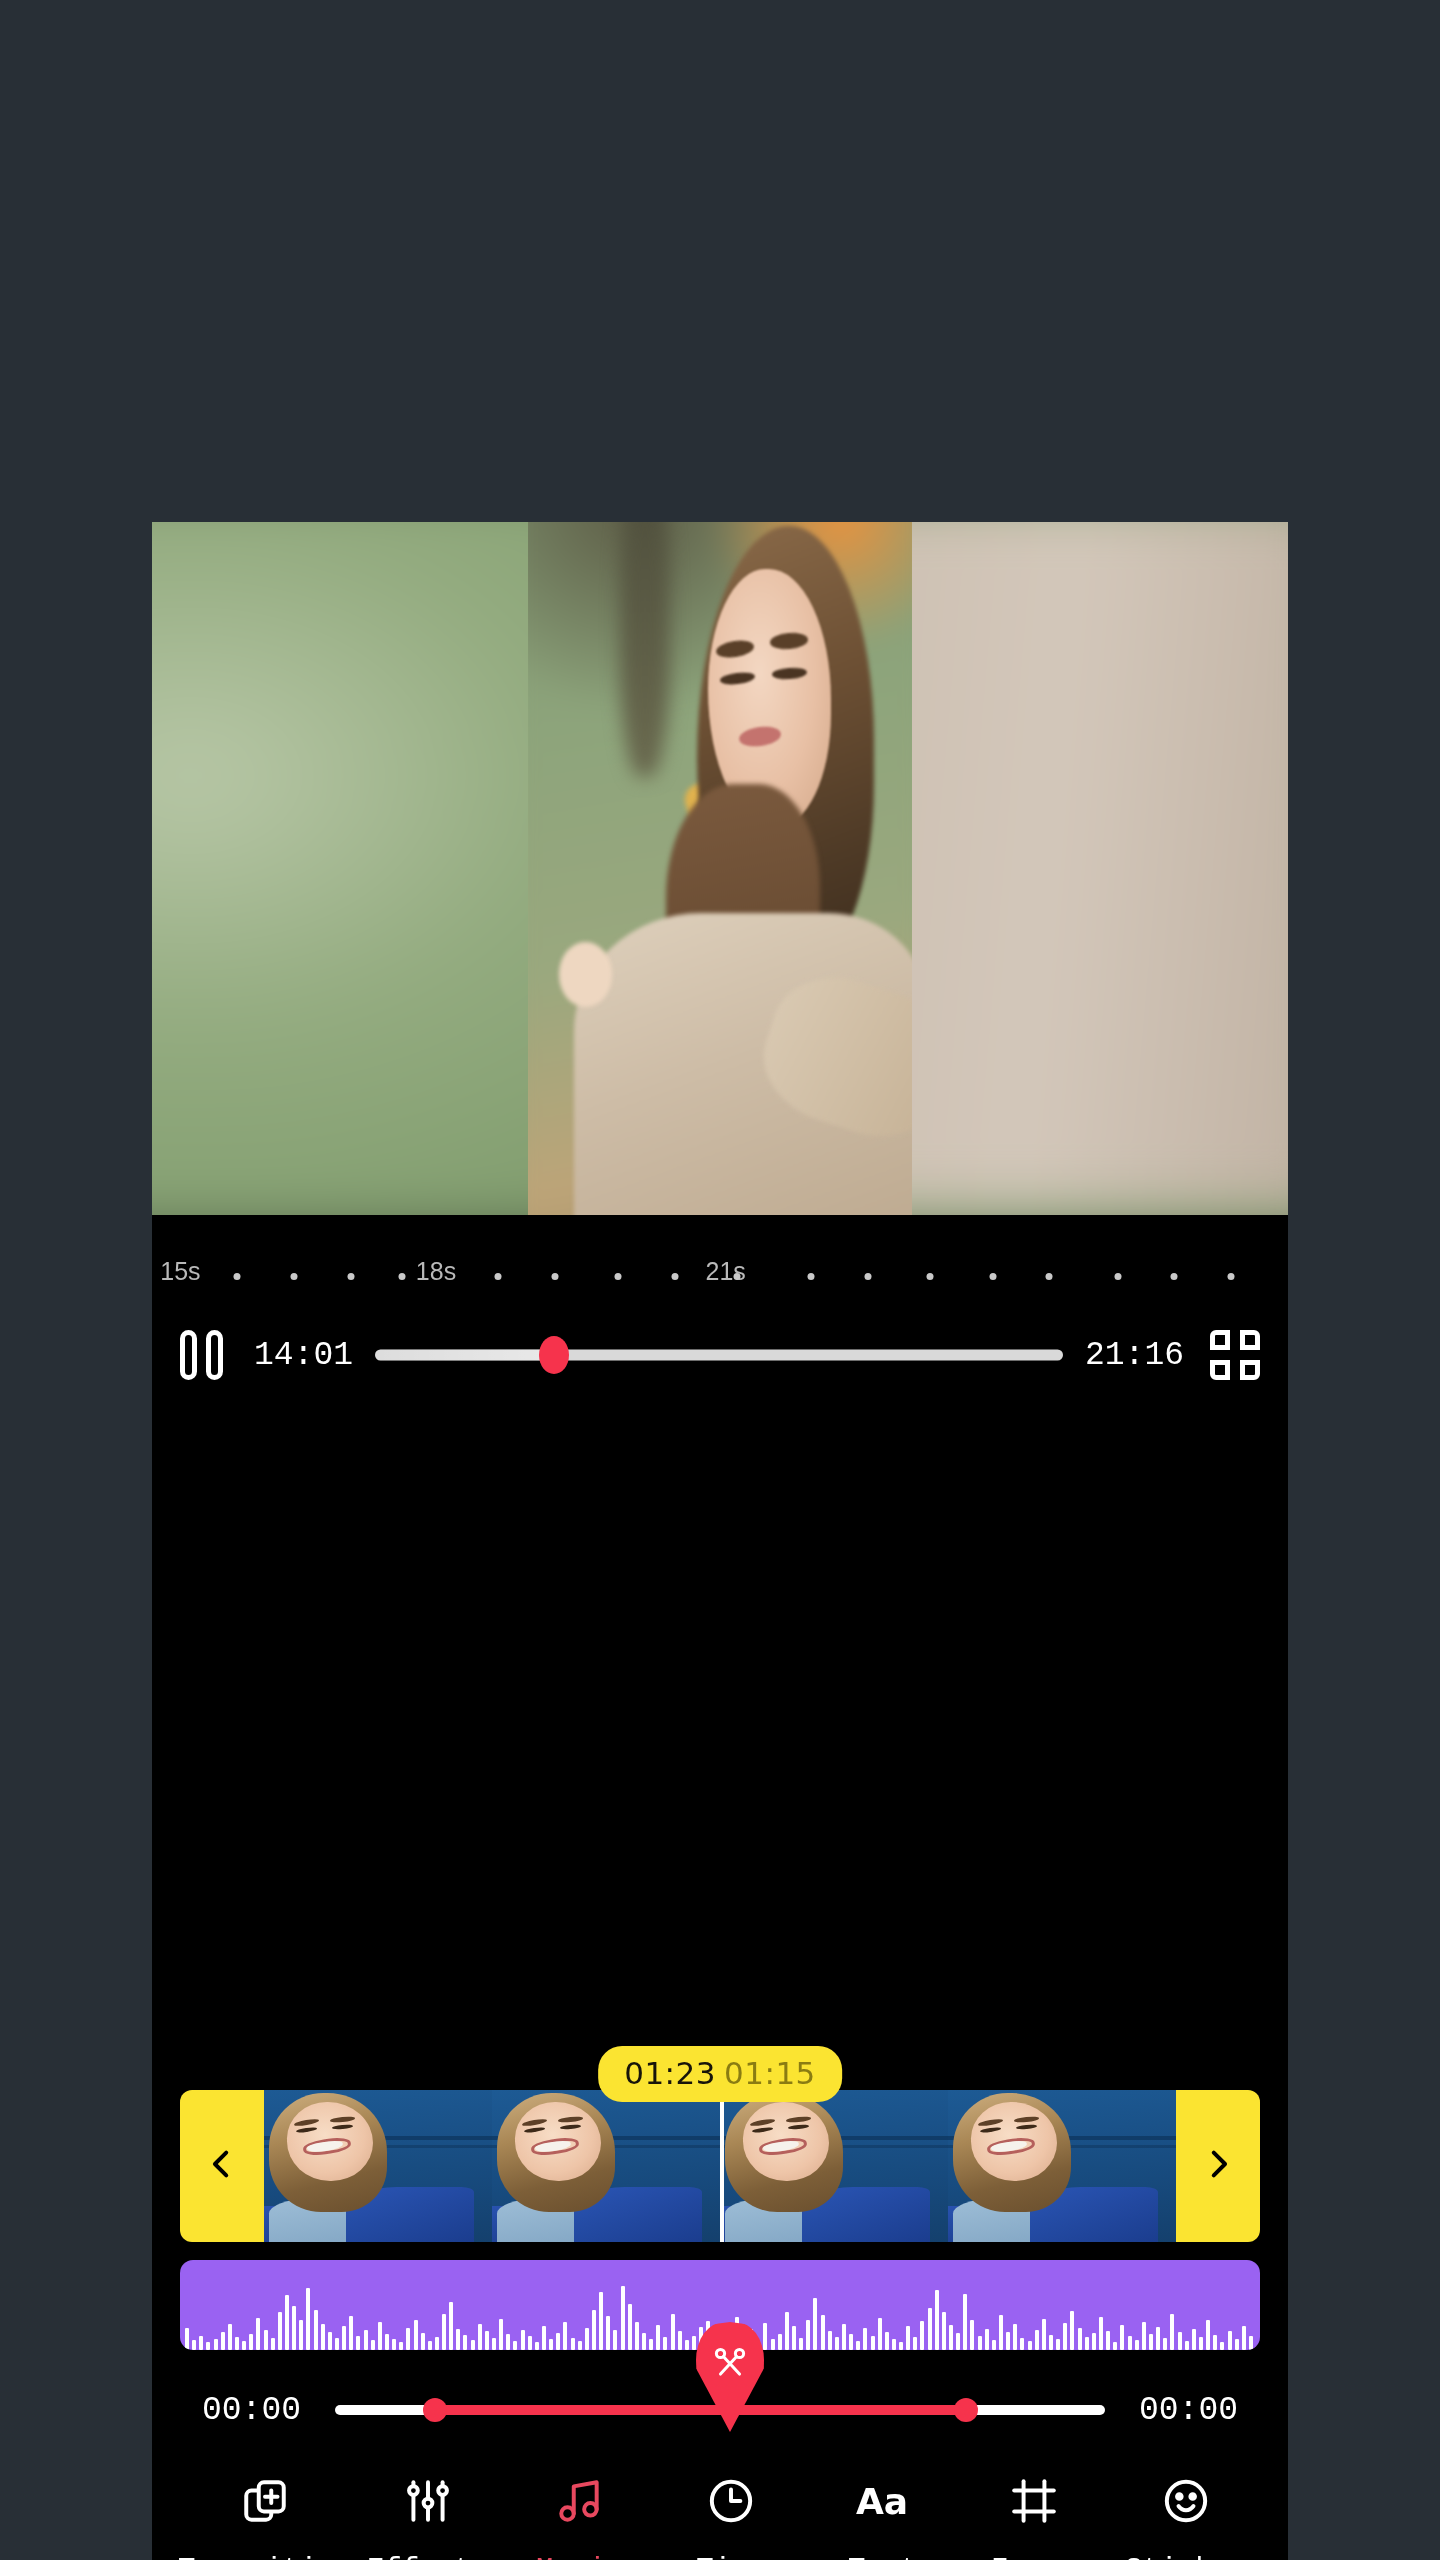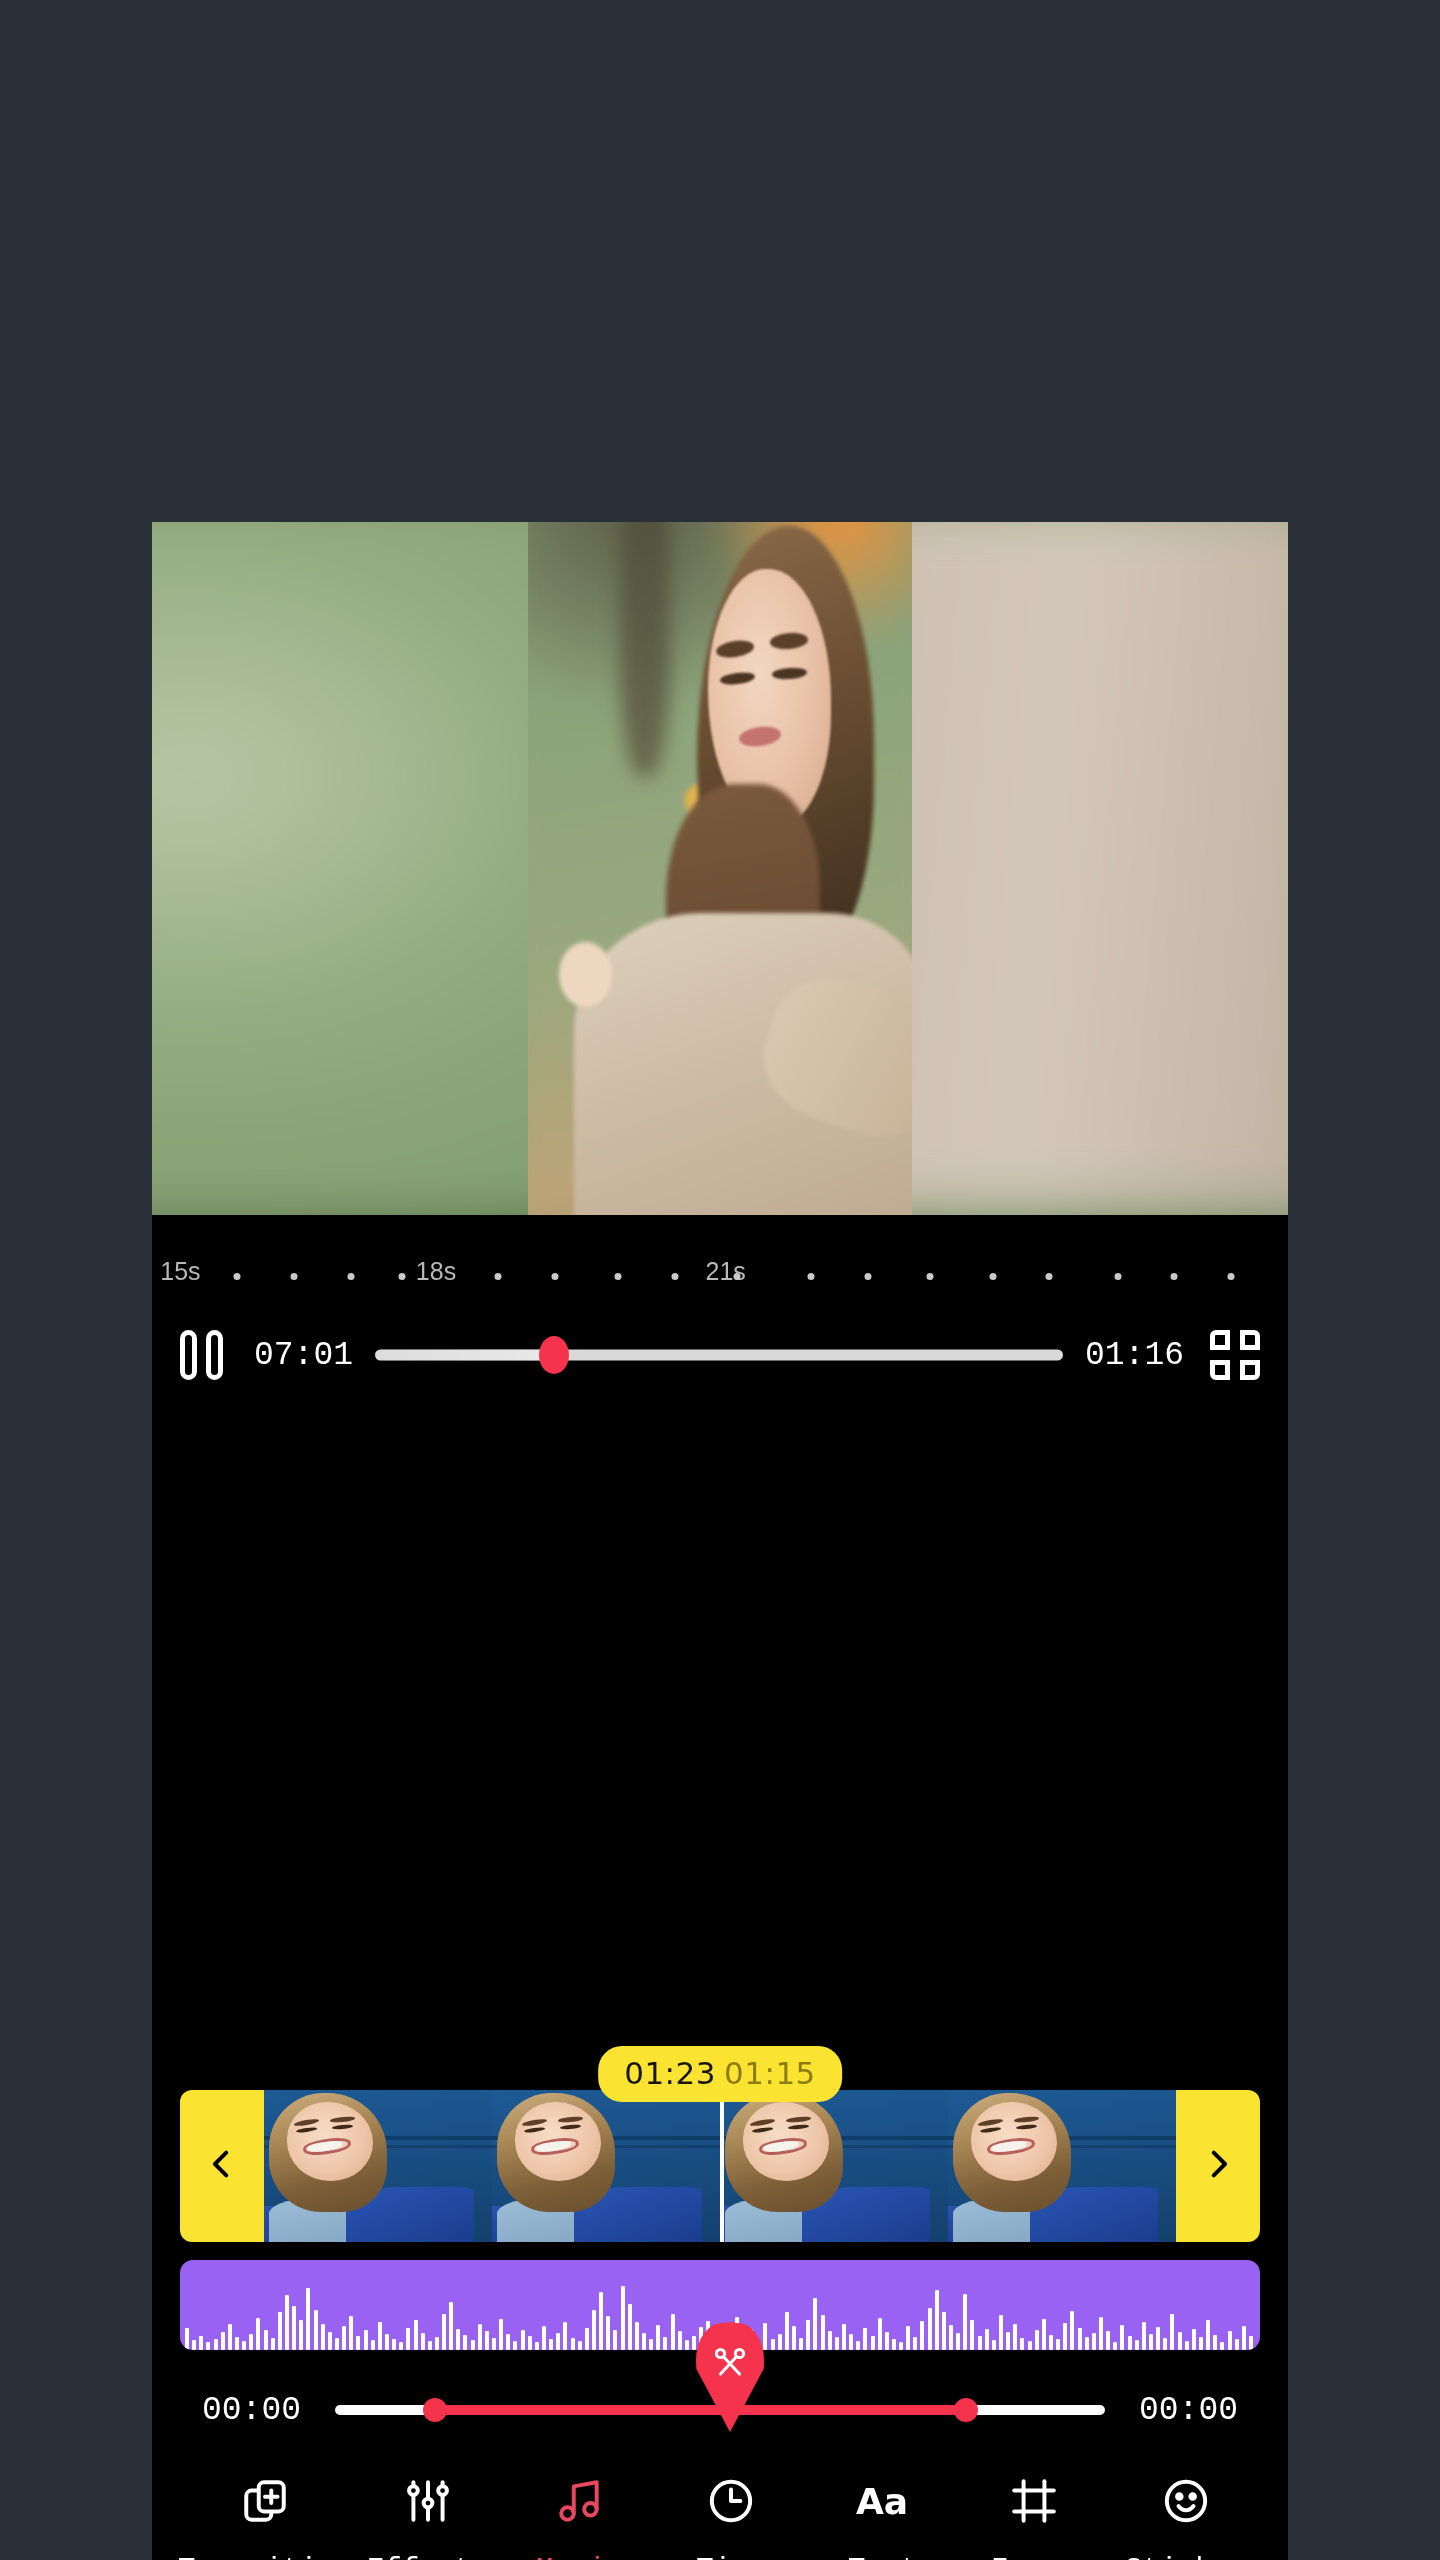--- a/index.html
+++ b/index.html
@@ -389,27 +389,27 @@
           <div class="ruler-dot" style="left: 90%;"></div>
           <div class="ruler-dot" style="left: 95%;"></div>
         </div>
     </div>
 
     <div class="playrow">
       <div class="pause-icon">
         <div class="pause-bar"></div>
           <div class="pause-bar"></div>
       </div>
-      <div class="time-label">07:01</div>
+      <div class="time-label">14:01</div>
       <div class="prog-wrap">
         <div class="prog-bg"></div>
         <div class="prog-fill" id="prog-fill" style="width: 26%;"></div>
         <div class="prog-thumb" id="prog-thumb" style="left: 26%;"></div>
       </div>
-      <div class="time-label">01:16</div>
+      <div class="time-label">21:16</div>
       <div class="fs-icon">
         <span class="fs-tl"></span>
           <span class="fs-tr"></span>
           <span class="fs-bl"></span>
           <span class="fs-br"></span>
       </div>
     </div>
 
     <div class="time-badge">
       <span class="tb-cur">01:23</span><span class="tb-tot">01:15</span>

